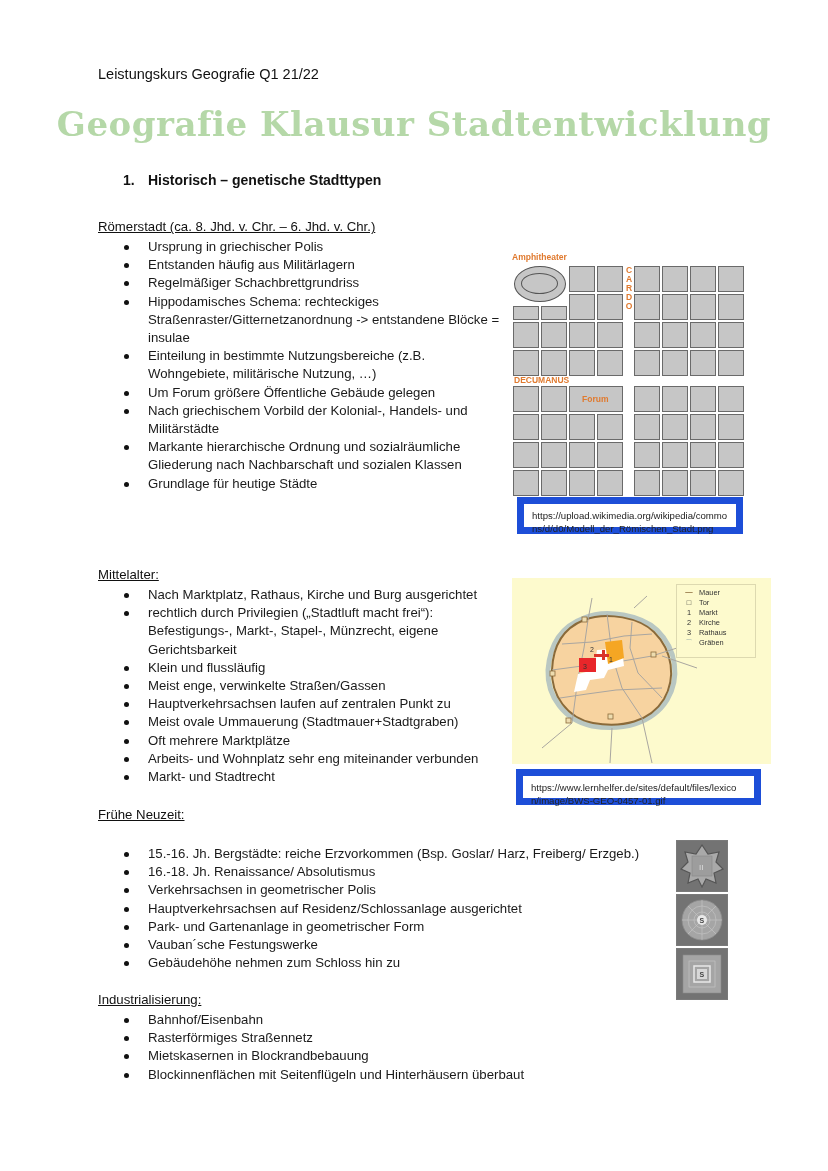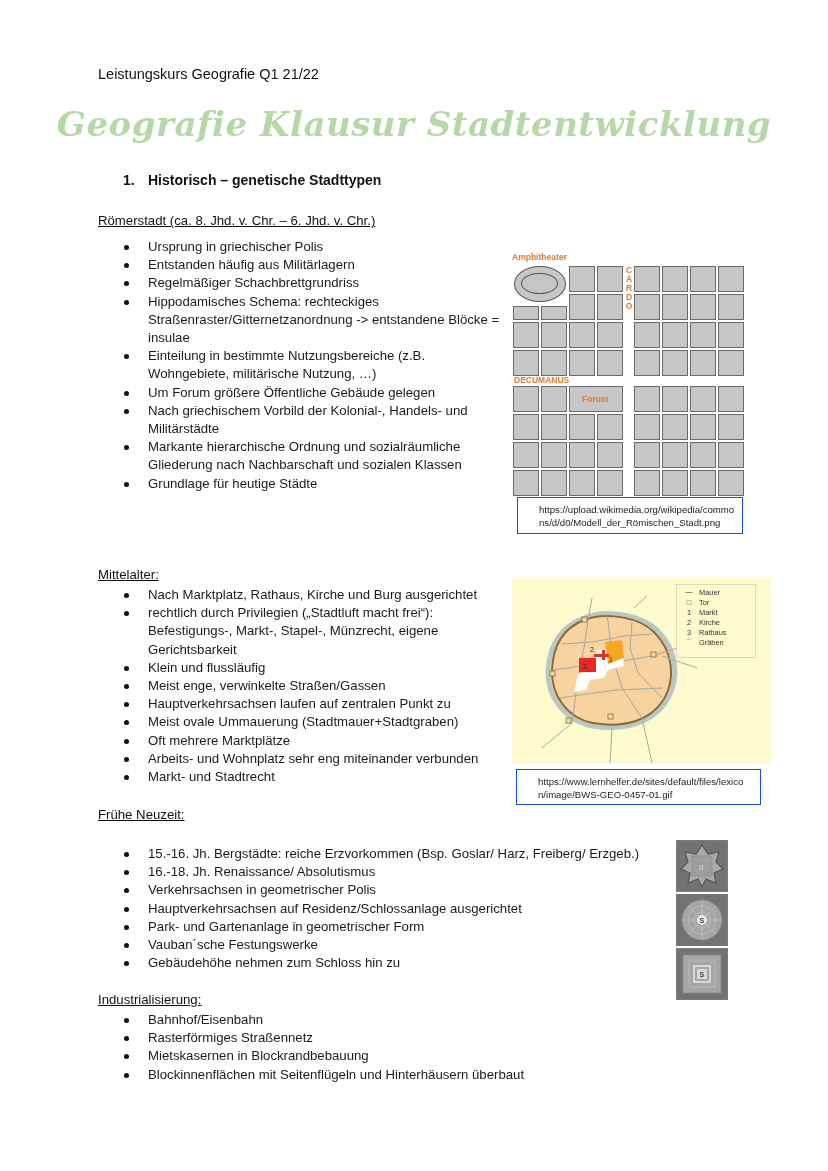--- a/index.html
+++ b/index.html
@@ -4,61 +4,61 @@
 <style>
   html, body { margin: 0; padding: 0; background: #ffffff; }
   body {
     width: 828px; height: 1171px; position: relative; overflow: hidden;
     font-family: "Liberation Sans", sans-serif; color: #1a1a1a;
   }
   .abs { position: absolute; }
   .header-line { left: 98px; top: 66px; font-size: 14.5px; color: #111; }
   .doc-title {
     left: 0; width: 828px; top: 104px; text-align: center;
-    font-family: "DejaVu Serif", serif; font-style: italic; font-weight: bold;
+    font-family: "DejaVu Serif", serif; font-weight: bold;
     font-size: 34px; color: #b5d8a8; letter-spacing: 0.5px;
   }
   .section-heading { left: 123px; top: 172px; font-size: 14px; font-weight: bold; color: #111; }
   .section-heading .num { display: inline-block; width: 25px; }
   .sub-heading {
     position: absolute; left: 98px; font-size: 13.2px; text-decoration: underline; color: #111;
   }
   ul.blist { position: absolute; margin: 0; padding: 0; list-style: none; font-size: 13.2px; line-height: 18.2px; color: #1a1a1a; }
   ul.blist li { position: relative; padding-left: 27px; }
   ul.blist li .dot {
     position: absolute; left: 3px; top: 7px; width: 5px; height: 5px; border-radius: 50%; background: #111;
   }
   
   .roman { left: 512px; top: 250px; width: 235px; height: 250px; }
   .roman .blk { position: absolute; background: #c6c6c6; border: 1.5px solid #6a6a6a; box-sizing: border-box; }
   .roman .lbl { position: absolute; color: #e07a2f; font-weight: bold; font-size: 8.5px; }
   .roman .oval { position: absolute; border: 1.5px solid #555; border-radius: 50%; background: #c6c6c6; box-sizing: border-box; }
   .source-box {
-    position: absolute; border: 1px solid #1d4ed8; background: #fff; font-size: 9.6px; line-height: 13px;
-    padding: 5px 21px; box-sizing: border-box; color: #222;
+    position: absolute; border: 7px solid #1d4ed8; background: #fff; font-size: 9.6px; line-height: 13px;
+    padding: 5px 8px; box-sizing: border-box; color: #222;
   }
   
   .medieval { left: 512px; top: 578px; width: 259px; height: 186px; background: #fdfacd; }
   .legend { position: absolute; left: 164px; top: 6px; width: 78px; height: 72px; border: 1px solid #ddd9b0; background: #fdfacd; font-size: 7.4px; color: #333; }
   .legend .row { position: absolute; left: 0; height: 10px; width: 78px; }
   .legend .sym { position: absolute; left: 6px; width: 12px; text-align: center; }
   .legend .txt { position: absolute; left: 22px; }
   
   .baroque { left: 676px; width: 52px; height: 52px; background: #737373; border: 1px solid #7a7a7a; box-sizing: border-box; }
 </style>
 </head>
 <body>
 
 <div class="abs header-line">Leistungskurs Geografie Q1 21/22</div>
 <div class="abs doc-title">Geografie Klausur Stadtentwicklung</div>
 <div class="abs section-heading">
   <span class="num">1.</span><span>Historisch – genetische Stadttypen</span>
 </div>
 
-<div class="sub-heading" style="top:213px;">Römerstadt (ca. 8. Jhd. v. Chr. – 6. Jhd. v. Chr.)</div>
+<div class="sub-heading" style="top:219px;">Römerstadt (ca. 8. Jhd. v. Chr. – 6. Jhd. v. Chr.)</div>
 <ul class="blist" style="left:121px; top:238px; width:380px;">
   <li><span class="dot"></span><span>Ursprung in griechischer Polis</span></li>
   <li><span class="dot"></span><span>Entstanden häufig aus Militärlagern</span></li>
   <li><span class="dot"></span><span>Regelmäßiger Schachbrettgrundriss</span></li>
   <li><span class="dot"></span><span>Hippodamisches Schema: rechteckiges Straßenraster/Gitternetzanordnung -&gt; entstandene Blöcke = insulae</span></li>
   <li><span class="dot"></span><span>Einteilung in bestimmte Nutzungsbereiche (z.B. Wohngebiete, militärische Nutzung, …)</span></li>
   <li><span class="dot"></span><span>Um Forum größere Öffentliche Gebäude gelegen</span></li>
   <li><span class="dot"></span><span>Nach griechischem Vorbild der Kolonial-, Handels- und Militärstädte</span></li>
   <li><span class="dot"></span><span>Markante hierarchische Ordnung und sozialräumliche Gliederung nach Nachbarschaft und sozialen Klassen</span></li>
   <li><span class="dot"></span><span>Grundlage für heutige Städte</span></li>

